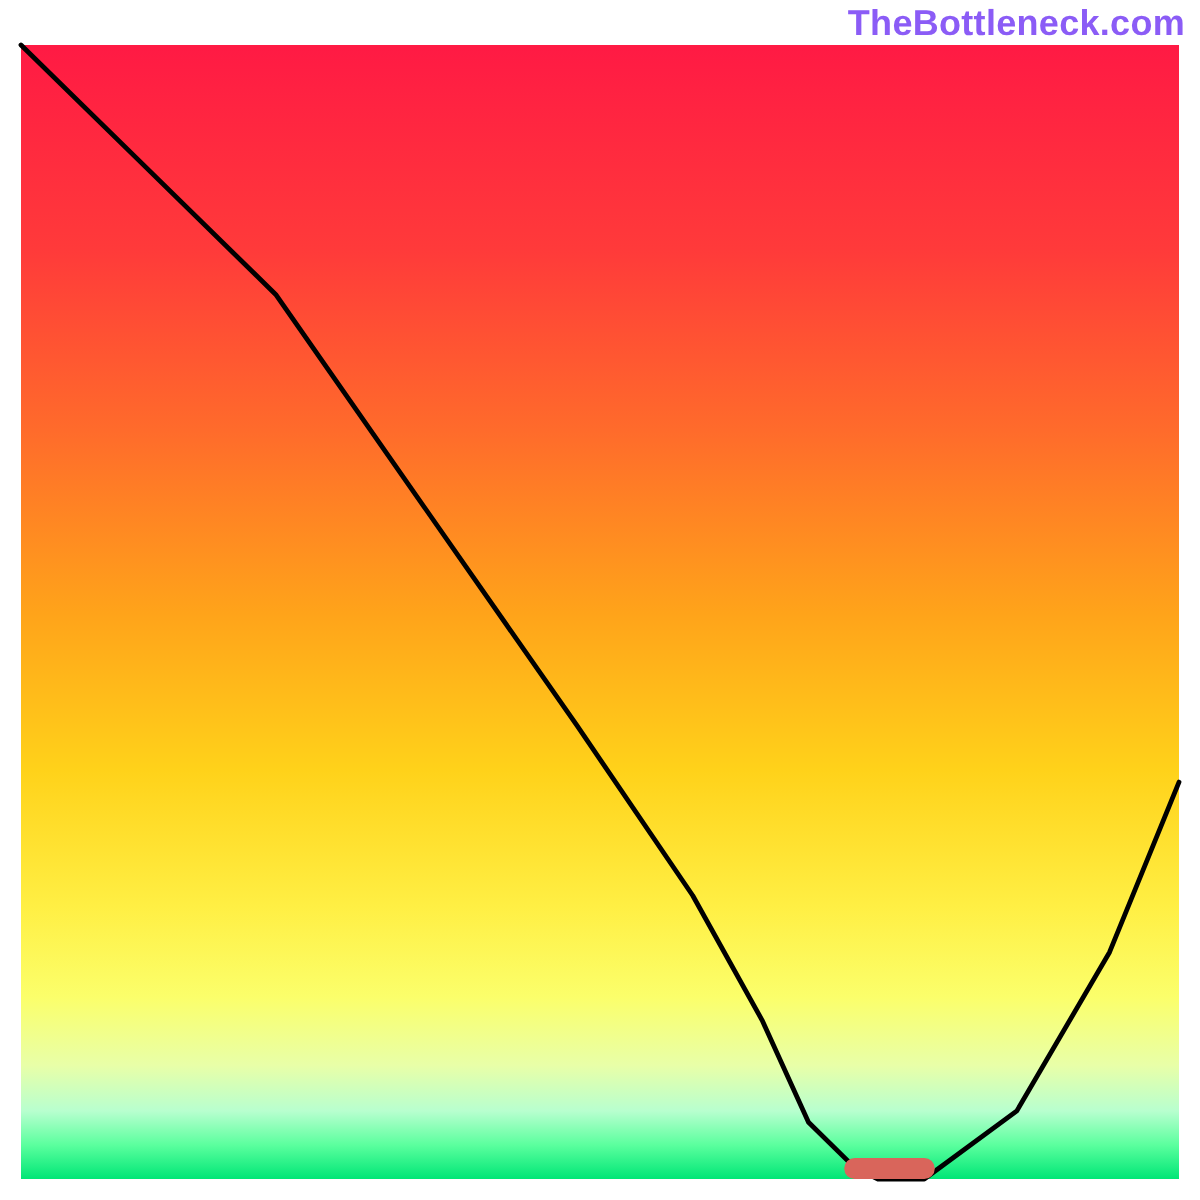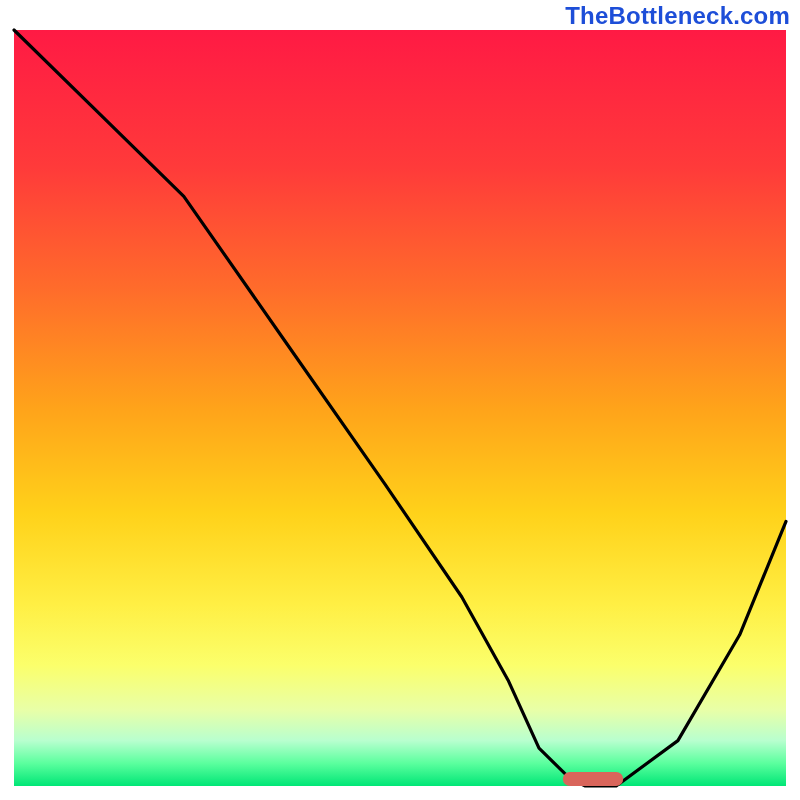--- a/index.html
+++ b/index.html
@@ -15,21 +15,21 @@
     position: relative;
     width: 800px;
     height: 800px;
   }
   .watermark {
     position: absolute;
     top: 2px;
     right: 10px;
     font-size: 24px;
     font-weight: bold;
-    color: #1d4ed8;
+    color: #8b5cf6;
     letter-spacing: 0.2px;
     z-index: 10;
   }
   .plot {
     position: absolute;
     left: 14px;
     top: 30px;
     width: 772px;
     height: 756px;
     background: linear-gradient(

